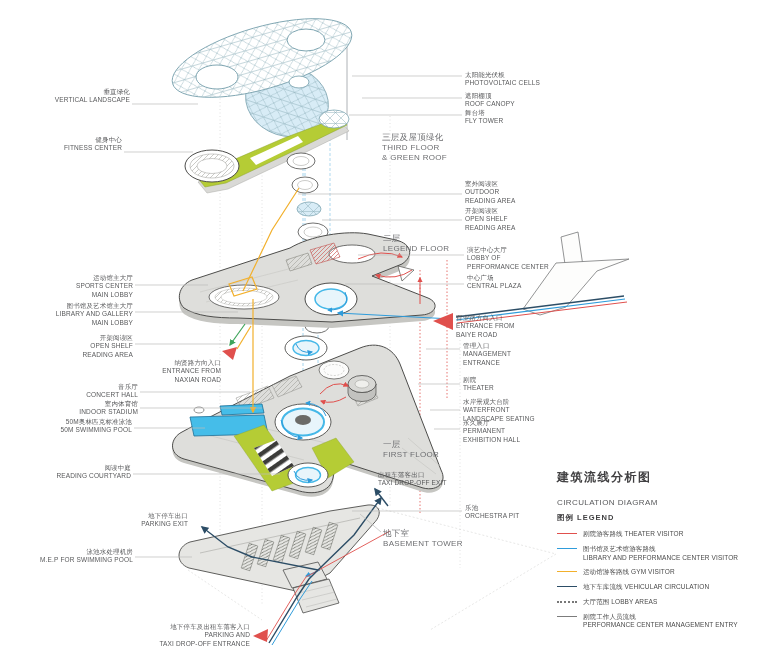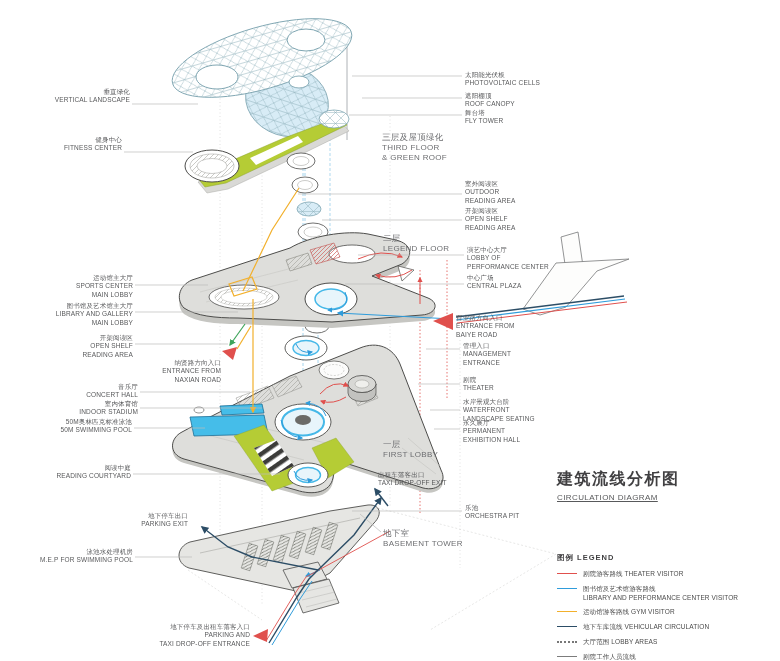--- a/index.html
+++ b/index.html
@@ -12,25 +12,25 @@
   .lbl .zh{display:block;}
   .lbl .en{display:block;white-space:pre-line;}
   .lbl.left-col{text-align:right;}
   .lbl.right-col{text-align:left;}
 
   .floor-lbl{position:absolute;font-size:8px;line-height:1.3;color:#6d6e71;letter-spacing:.3px;}
   .floor-lbl .zh{display:block;font-size:8.5px;}
   .floor-lbl .en{display:block;white-space:pre-line;}
 
   .title-block{position:absolute;left:557px;top:461px;color:#414042;}
-  .title-block .zh{display:block;font-size:16px;font-weight:bold;letter-spacing:1.5px;}
-  .title-block .en{display:block;font-size:8px;color:#58595b;letter-spacing:.4px;margin-top:3px;text-decoration:underline;}
+  .title-block .zh{display:block;font-size:12px;font-weight:bold;letter-spacing:1.5px;}
+  .title-block .en{display:block;font-size:8px;color:#58595b;letter-spacing:.4px;margin-top:12px;}
 
   .legend{position:absolute;left:557px;top:505px;width:218px;}
-  .legend-title{font-size:7.5px;color:#414042;font-weight:bold;letter-spacing:1px;margin-bottom:7px;margin-top:40px;}
+  .legend-title{font-size:7.5px;color:#414042;font-weight:bold;letter-spacing:1px;margin-bottom:7px;}
   .legend-row{display:flex;align-items:flex-start;margin-bottom:6px;}
   .legend-row .swatch{display:inline-block;width:20px;height:0;border-top:1.6px solid #999;
                       margin-right:6px;margin-top:3px;flex:0 0 auto;}
   .legend-row .swatch.dotted{border-top-style:dotted;border-top-width:2px;}
   .legend-row .legend-text{font-size:6.5px;line-height:1.35;color:#4a4a4a;white-space:pre-line;letter-spacing:.1px;}
 </style>
 </head>
 <body>
 
 <div id="stage">
@@ -391,21 +391,21 @@
       <span class="zh">三层及屋顶绿化</span>
       <span class="en">THIRD FLOOR
 &amp; GREEN ROOF</span>
     </div>
 <div class="floor-lbl" style="left:383px;top:225px">
       <span class="zh">二层</span>
       <span class="en">LEGEND FLOOR</span>
     </div>
 <div class="floor-lbl" style="left:383px;top:431px">
       <span class="zh">一层</span>
-      <span class="en">FIRST LOBBY</span>
+      <span class="en">FIRST FLOOR</span>
     </div>
 <div class="floor-lbl" style="left:383px;top:520px">
       <span class="zh">地下室</span>
       <span class="en">BASEMENT TOWER</span>
     </div>
 
 <div class="title-block">
   <span class="zh">建筑流线分析图</span>
   <span class="en">CIRCULATION DIAGRAM</span>
 </div>

